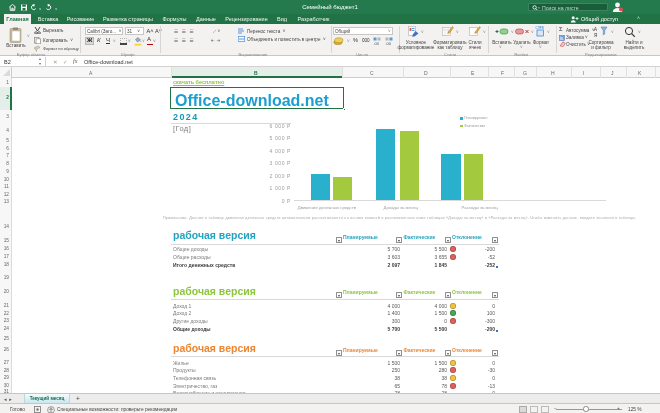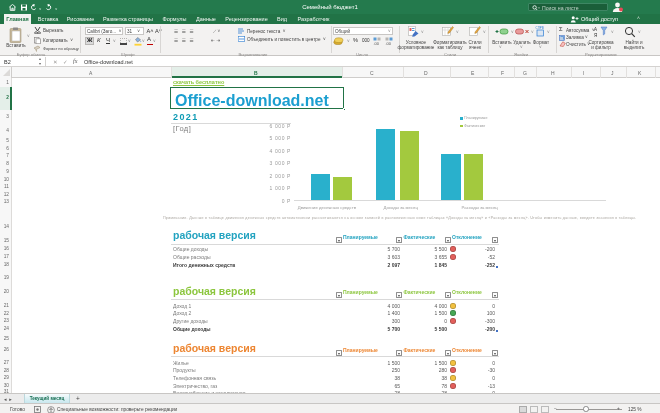--- a/index.html
+++ b/index.html
@@ -339,21 +339,21 @@
 
   <div class="ab" style="left:0;top:8.5px;width:12px;height:23px;background:#e4efe9;z-index:0;"></div>
       <div class="ab" style="left:10.3px;top:8.5px;width:1.7px;height:23px;background:#217346;"></div>
 
   <div class="t" style="left:173px;top:1.2px;font-size:5.5px;font-weight:bold;color:#8dc63f;text-decoration:underline;text-decoration-thickness:0.6px;text-underline-offset:1px;">скачать бесплатно</div>
 
   <div class="ab" style="left:170px;top:8.5px;width:174px;height:22.5px;border:1.6px solid #217346;"></div>
   <div class="ab" style="left:342.5px;top:29.5px;width:3px;height:3px;background:#217346;border:0.8px solid #fff;"></div>
   <div class="t" style="left:175px;top:13.5px;font-size:16px;font-weight:bold;color:#1b9fd0;">Office-download.net</div>
 
-  <div class="t" style="left:173px;top:33.5px;font-size:9px;font-weight:bold;letter-spacing:1.4px;color:#0f9bb5;">2021</div>
+  <div class="t" style="left:173px;top:33.5px;font-size:9px;font-weight:bold;letter-spacing:1.4px;color:#0f9bb5;">2024</div>
   <div class="ab" style="left:171px;top:44.5px;width:120px;height:1px;background:#d9d9d9;"></div>
 
   <div class="t" style="left:173px;top:45.5px;font-size:7.5px;letter-spacing:0.4px;color:#808080;">[Год]</div>
 
   <div id="chart">
   <div class="ab" style="left:294px;top:122.0px;width:312px;height:1px;background:#d9d9d9;"></div>
   <div class="ab" style="left:310.6px;top:96.0px;width:19.4px;height:26.0px;background:#29b0cc;"></div>
   <div class="ab" style="left:333.0px;top:99.0px;width:19.4px;height:23.0px;background:#a3c93e;"></div>
   <div class="ab" style="left:375.8px;top:51.0px;width:19.4px;height:71.0px;background:#29b0cc;"></div>
   <div class="ab" style="left:399.6px;top:53.2px;width:19.4px;height:68.8px;background:#a3c93e;"></div>

